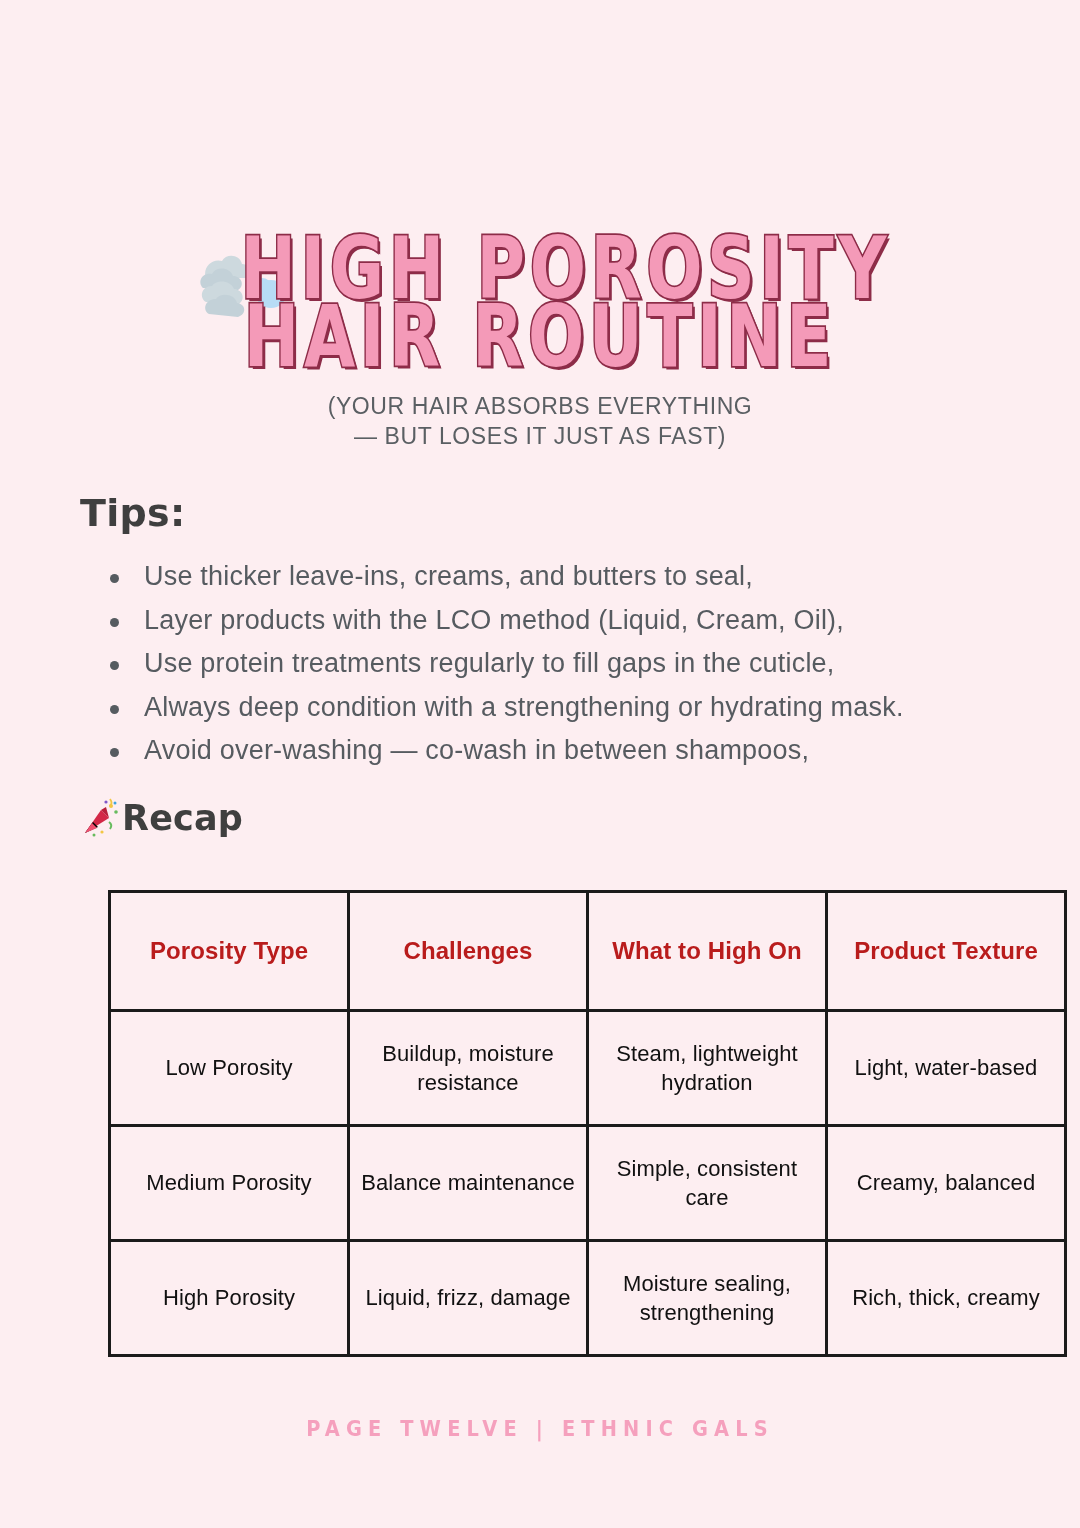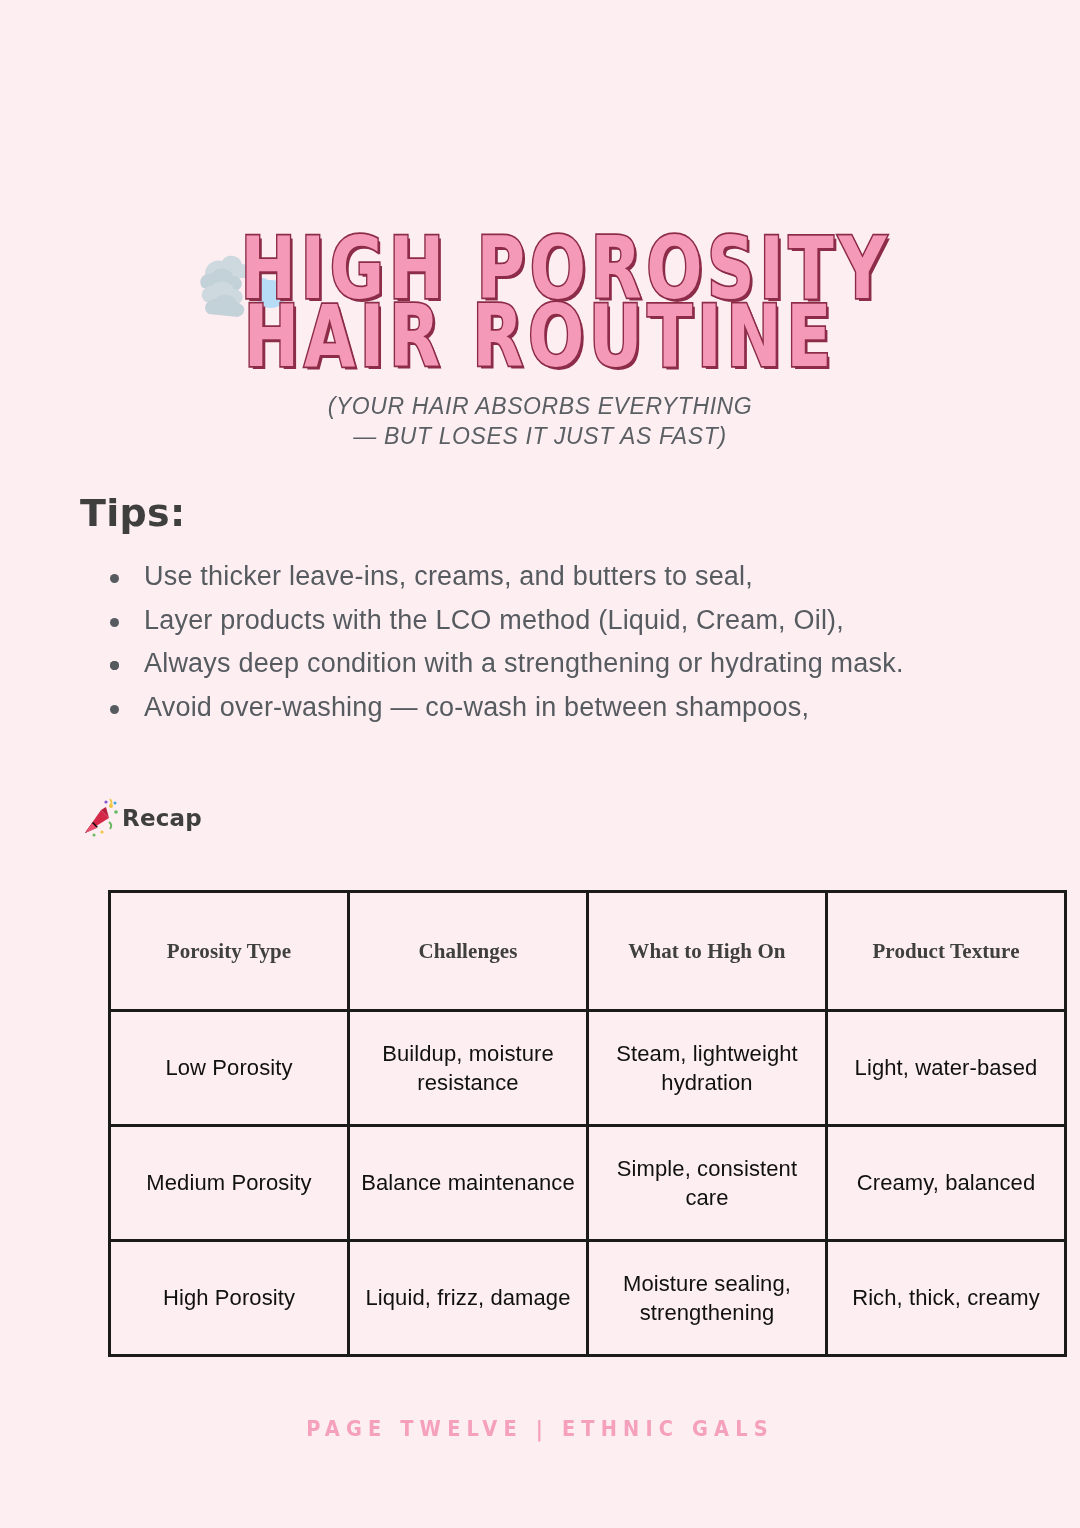--- a/index.html
+++ b/index.html
@@ -61,21 +61,20 @@
     left: 192px;
     top: 20px;
     width: 96px;
     height: 76px;
   }
 
   .subtitle {
     display: block;
     margin-top: 26px;
     font-family: "Liberation Sans", sans-serif;
-    font-style: italic;
     font-size: 23px;
     letter-spacing: 0.6px;
     color: #5a5f63;
     line-height: 1.33;
   }
   .subtitle-line { display: block; }
 
   
   .tips-heading {
     position: absolute;
@@ -129,21 +128,21 @@
     gap: 2px;
   }
   .recap-emoji {
     width: 40px;
     height: 40px;
     display: inline-block;
   }
   .recap-text {
     font-family: "DejaVu Sans", sans-serif;
     font-weight: bold;
-    font-size: 23px;
+    font-size: 35px;
     color: #3f3f3f;
     letter-spacing: 0.2px;
   }
 
   
   .recap-table {
     position: absolute;
     left: 108px;
     top: 890px;
     width: 864px;
@@ -154,24 +153,24 @@
   .recap-table th,
   .recap-table td {
     border: 3px solid #1b1b1b;
     text-align: center;
     vertical-align: middle;
     padding: 6px 10px;
     background: #fdeef1;
   }
   .recap-table th {
     height: 104px;
-    font-family: Liberation Serif, serif;
-    font-weight: bold;
-    font-size: 21px;
-    color: #404040;
+    font-family: Liberation Sans, sans-serif;
+    font-weight: bold;
+    font-size: 24px;
+    color: #b91c1c;
     letter-spacing: 0.1px;
   }
   .recap-table td {
     height: 100px;
     font-size: 22px;
     color: #111111;
     font-weight: 300;
     line-height: 1.32;
     letter-spacing: 0.1px;
   }
@@ -235,20 +234,21 @@
     <li class="tip-item">
       <span class="tip-bullet"></span>
       <span>Use thicker leave-ins, creams, and butters to seal,</span>
     </li>
     <li class="tip-item">
       <span class="tip-bullet"></span>
       <span>Layer products with the LCO method (Liquid, Cream, Oil),</span>
     </li>
     <li class="tip-item">
       <span class="tip-bullet"></span>
+      <span>Use protein treatments regularly to fill gaps in the cuticle,</span>
     </li>
     <li class="tip-item">
       <span class="tip-bullet"></span>
       <span>Always deep condition with a strengthening or hydrating mask.</span>
     </li>
     <li class="tip-item">
       <span class="tip-bullet"></span>
       <span>Avoid over-washing — co-wash in between shampoos,</span>
     </li>
   </ul>

